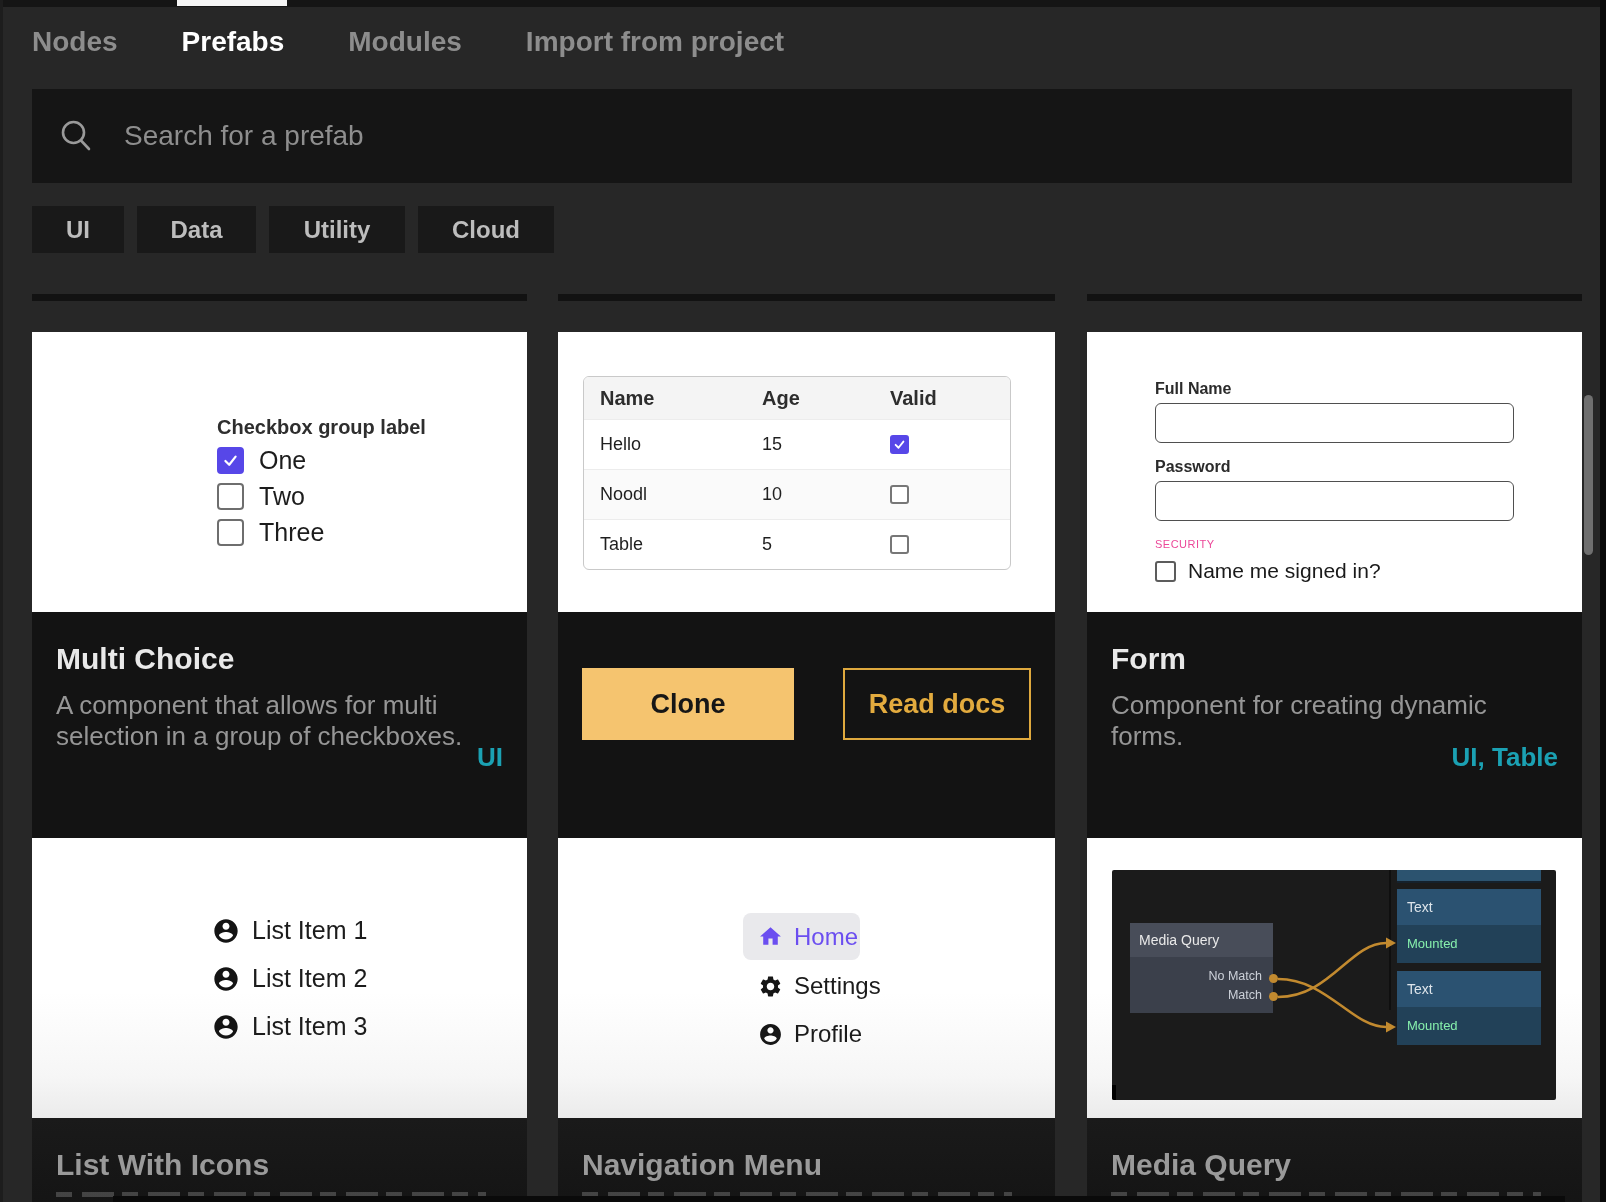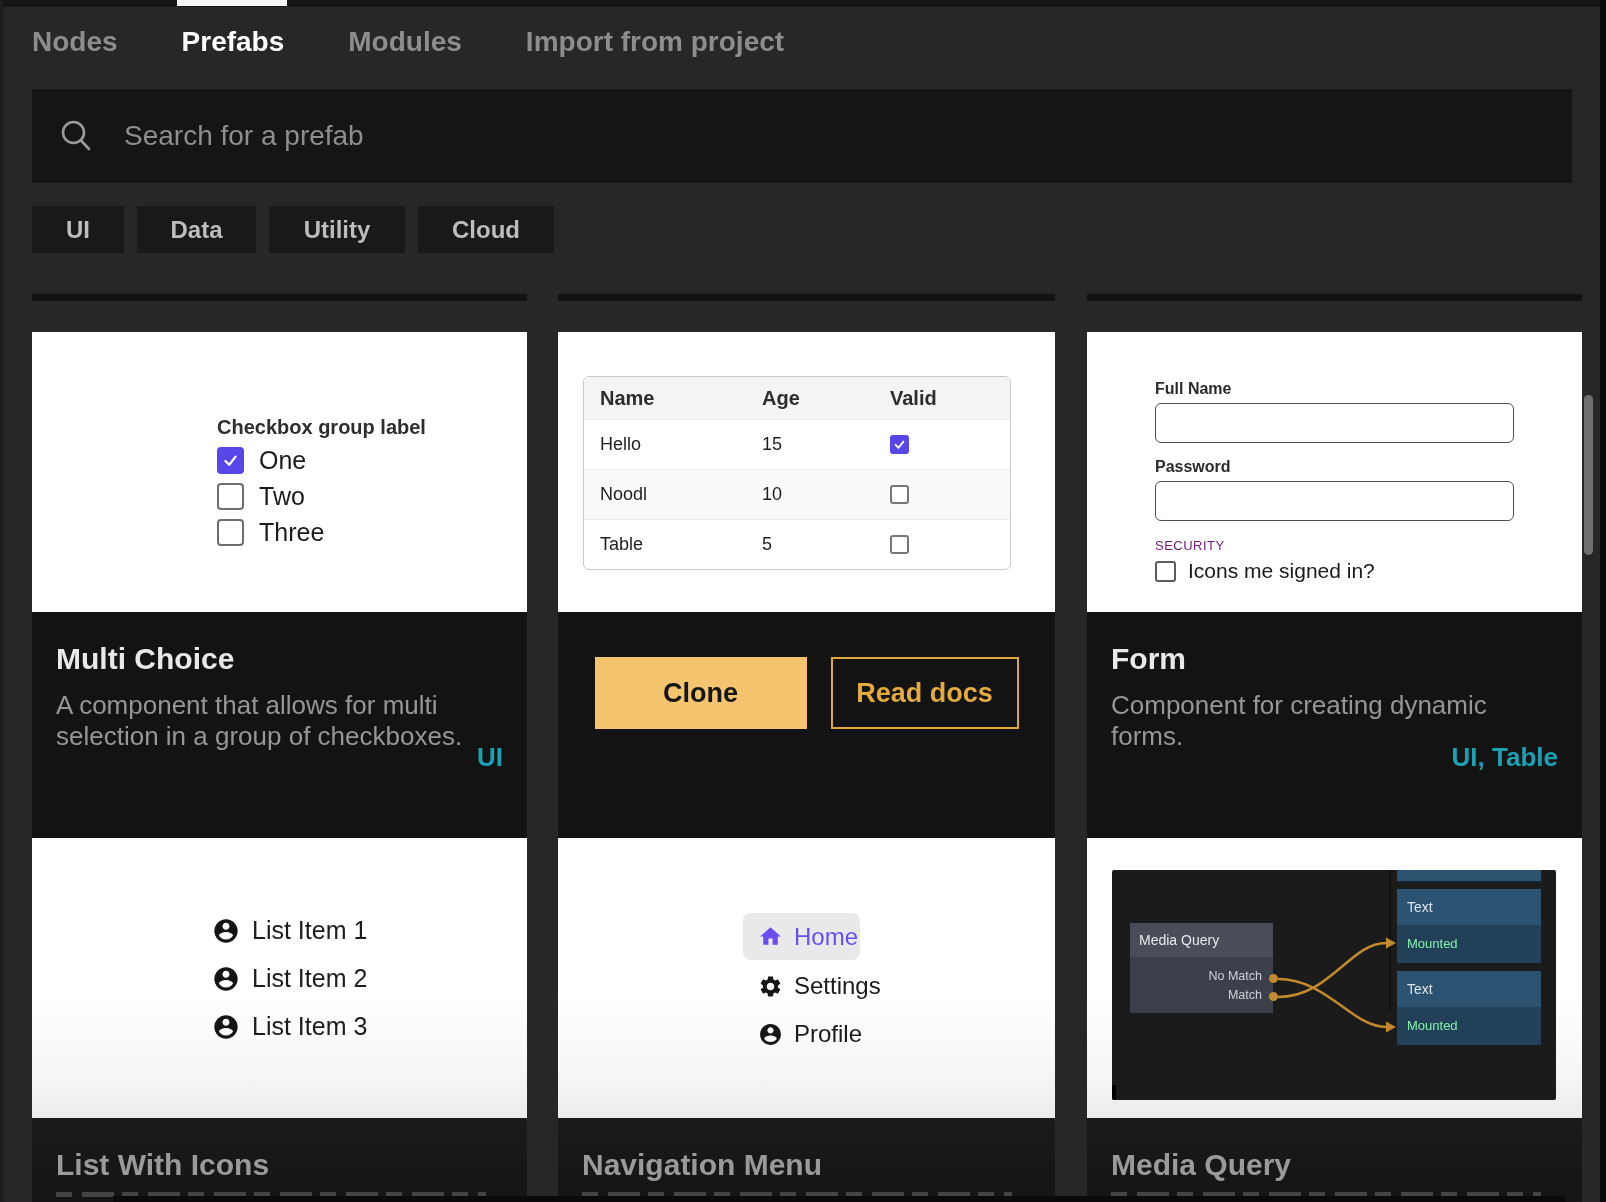--- a/index.html
+++ b/index.html
@@ -56,31 +56,31 @@
        overflow:hidden;background:#fff;}
   .tbl-row{display:flex;align-items:center;height:49px;border-top:1px solid #ececec;font-size:18px;color:#1f1f1f;}
   .tbl-head{height:42px;background:#f4f4f4;border-top:none;font-size:20px;font-weight:700;color:#2d2d2d;}
   .tc-name{width:162px;padding-left:16px;}.tc-age{width:128px;}.tc-valid{width:100px;}
   .tbl-row:nth-child(3){background:#fafafa;}
   .cb-sm{width:19px;height:19px;box-sizing:border-box;border:2px solid #777;border-radius:3px;background:#fff;
       display:flex;align-items:center;justify-content:center;}
   .cb-sm.checked{background:#5747e8;border-color:#5747e8;}
 
   
-  .actions{display:flex;justify-content:center;align-items:center;gap:24px;margin-top:15px;}
+  .actions{display:flex;justify-content:space-between;align-items:center;gap:24px;margin-top:26px;}
   .btn-clone{width:212px;height:72px;background:#f5c46f;color:#161616;border:none;
      font-family:"Liberation Sans",sans-serif;font-size:27px;font-weight:700;cursor:pointer;}
   .btn-docs{width:188px;height:72px;background:transparent;color:#e3ab3e;border:2px solid #dfa93e;
      box-sizing:border-box;font-family:"Liberation Sans",sans-serif;font-size:27px;font-weight:700;cursor:pointer;}
 
   
   .ffield{position:absolute;left:68px;width:359px;}
   .flabel{font-size:16px;font-weight:600;color:#2b2b2b;}
   .finput{margin-top:5px;width:100%;height:40px;box-sizing:border-box;border:1.5px solid #4f4f4f;border-radius:6px;background:#fff;}
-  .fsection{position:absolute;left:68px;top:206px;font-size:13px;letter-spacing:.5px;color:#701a75;text-align:right;}
+  .fsection{position:absolute;left:68px;top:206px;font-size:11px;letter-spacing:.5px;color:#ec4899;text-align:right;}
   .fcheck{position:absolute;left:68px;top:227px;display:flex;align-items:center;gap:12px;}
   .cb-md{width:21px;height:21px;box-sizing:border-box;border:2px solid #5c5c5c;border-radius:3px;background:#fff;}
   .fcheck-label{font-size:21px;color:#1a1a1a;}
 
   
   .il-row{position:absolute;left:180px;display:flex;align-items:center;gap:12px;}
   .il-label{font-size:25px;color:#1c1c1c;}
 
   
   .nav-pill{position:absolute;left:185px;top:75px;width:117px;height:47px;background:#e9e9ec;border-radius:8px;
@@ -218,21 +218,21 @@
         <div class="flabel">Password</div>
         <div class="finput"></div>
       </div>
       <div class="ffield" style="top:48px;">
         <div class="flabel">Full Name</div>
         <div class="finput"></div>
       </div>
       <div class="fsection">SECURITY</div>
       <div class="fcheck">
         <div class="cb-md"></div>
-        <div class="fcheck-label">Icons me signed in?</div>
+        <div class="fcheck-label">Name me signed in?</div>
       </div>
     </div>
     <div class="footer">
       <div class="card-title">Form</div>
       <div class="card-desc" style="max-width:420px;">Component for creating dynamic forms.</div>
       <div class="card-tag">UI, Table</div>
     </div>
   </div>
 
   <div class="card dim" style="left:32px;top:838px;">

